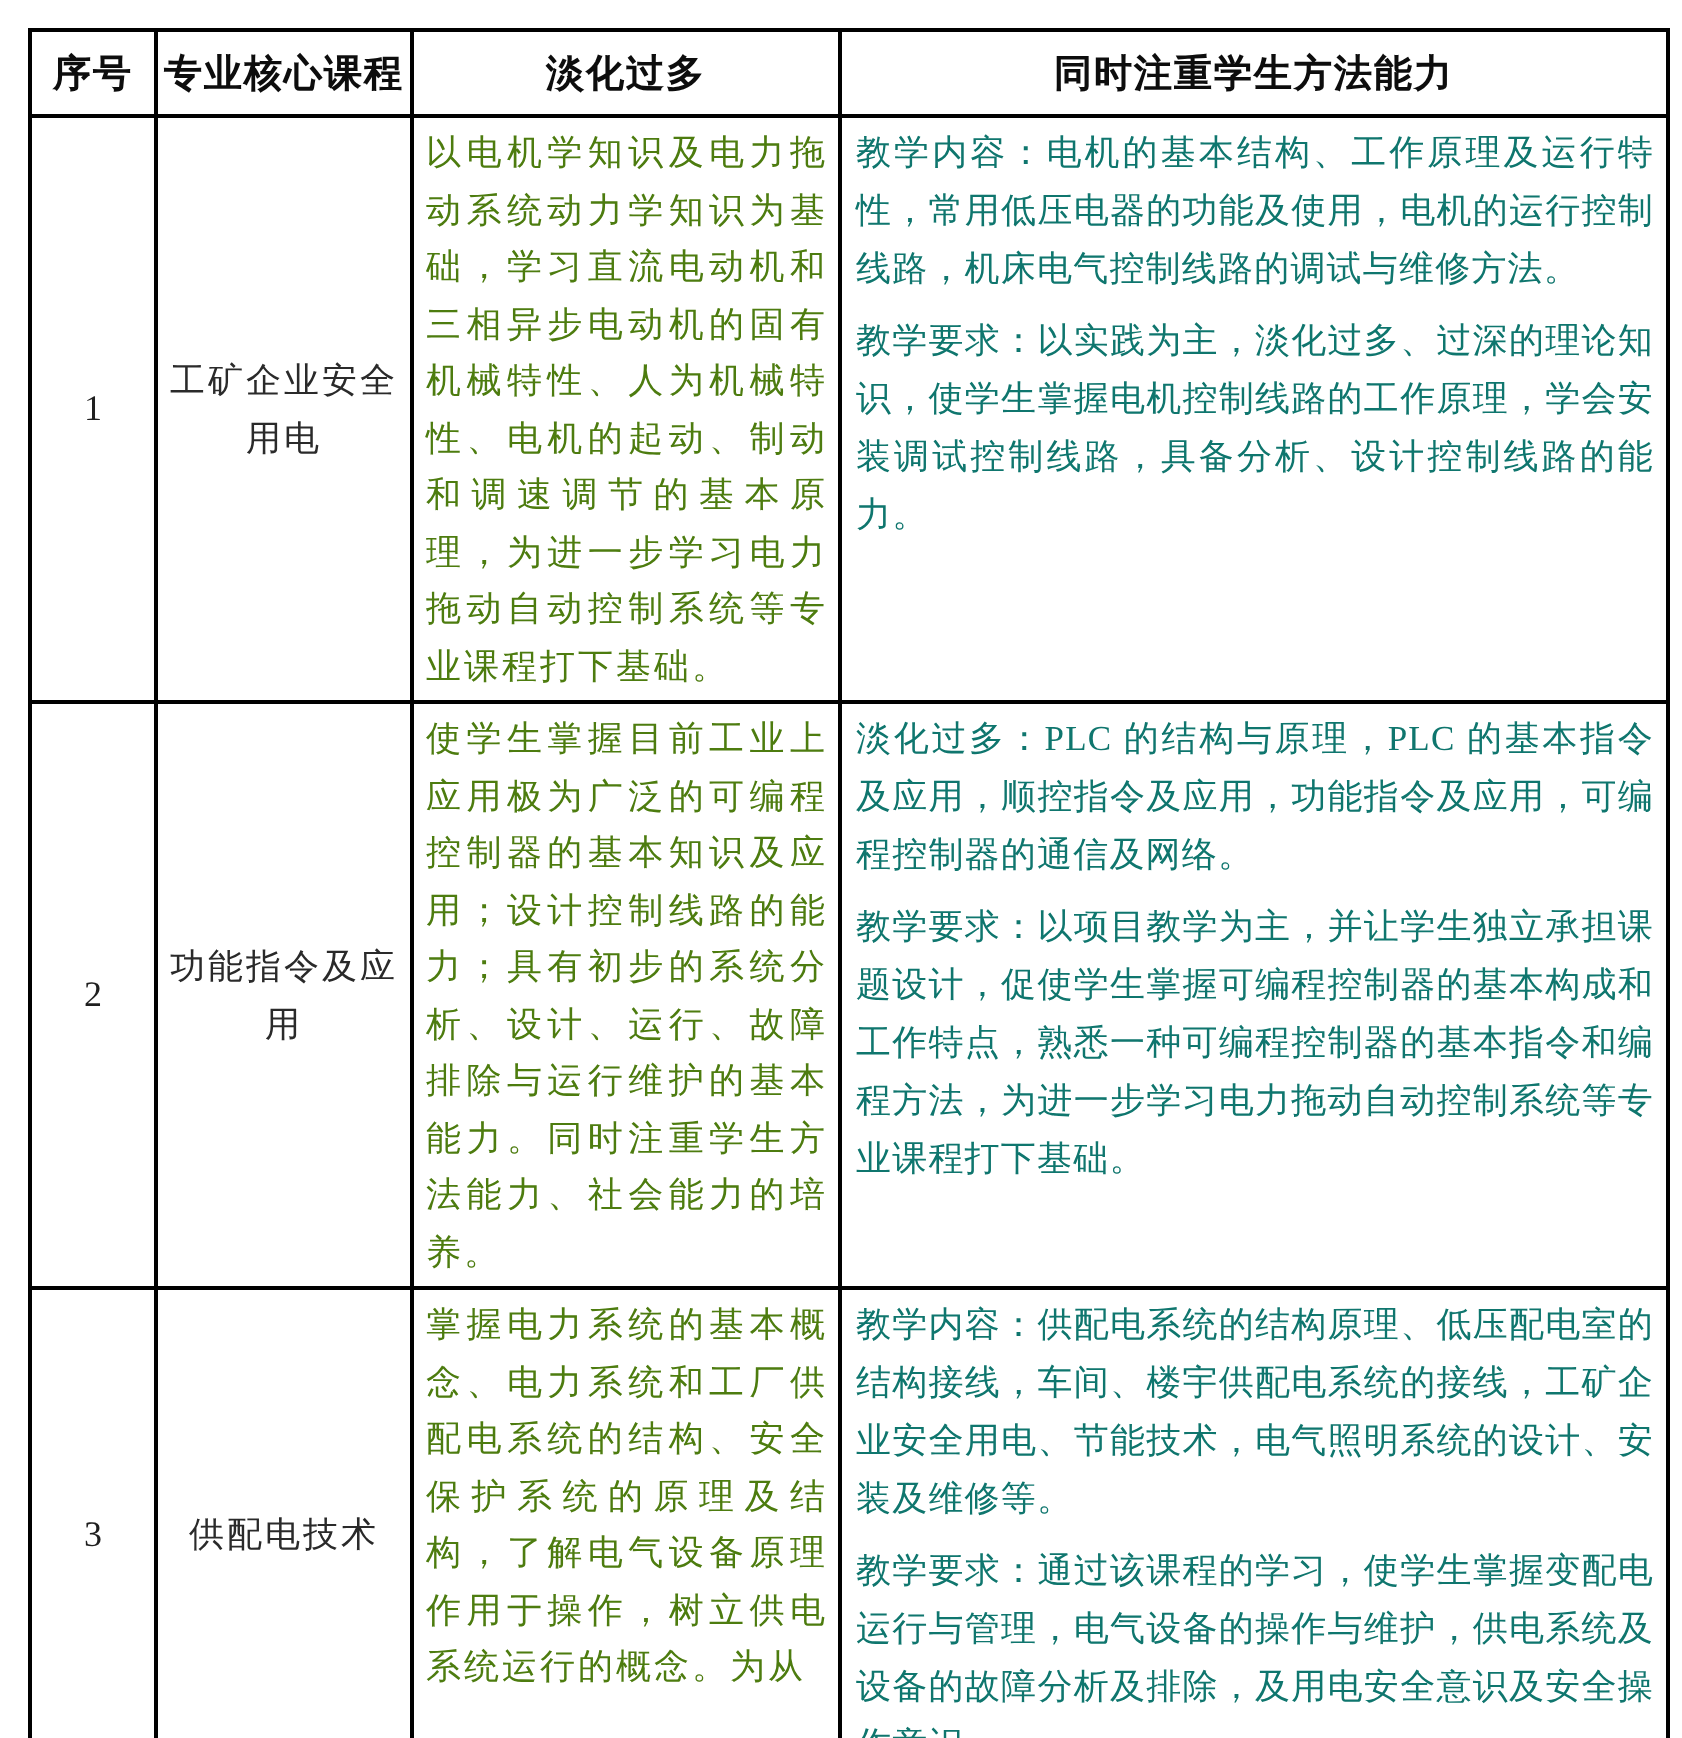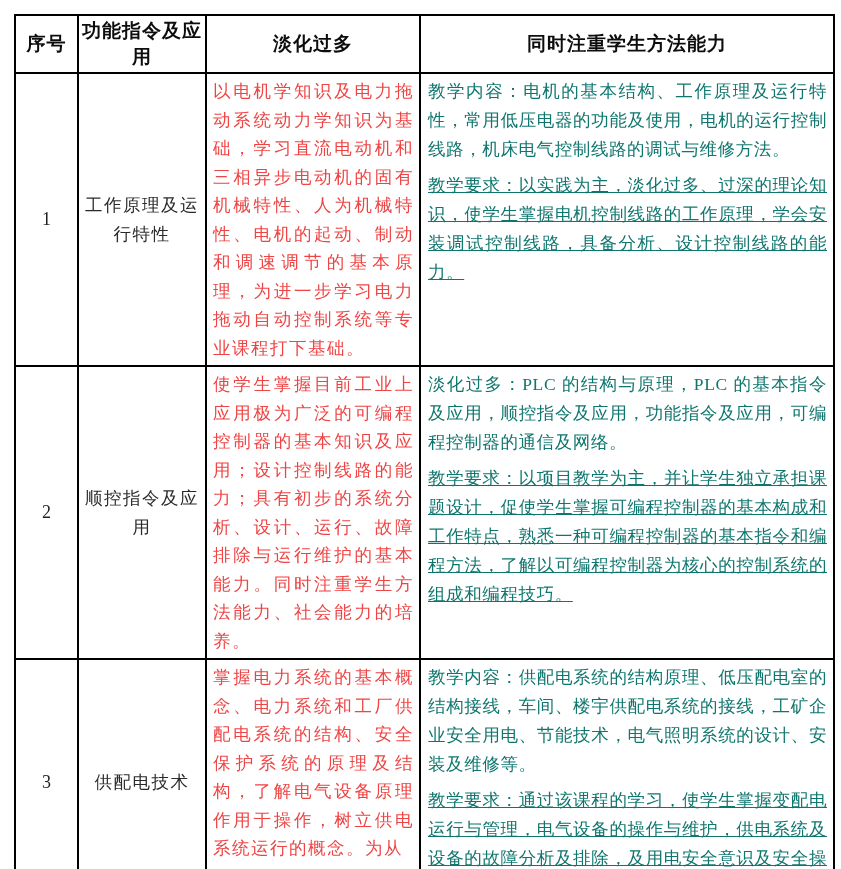--- a/index.html
+++ b/index.html
@@ -58,74 +58,73 @@
     color: #2a2a2a;
   }
   td.obj-cell {
     vertical-align: top;
     padding: 3px 5px 3px 6px;
     font-size: 17.5px;
     line-height: 28.5px;
     text-align: justify;
     text-justify: inter-character;
     letter-spacing: 1.5px;
-    color: #ef4444;
+    color: #4d7c0f;
   }
   td.content-cell {
     vertical-align: top;
     padding: 3px 6px 3px 7px;
     font-size: 17.5px;
     line-height: 29px;
     text-align: justify;
     text-justify: inter-character;
     letter-spacing: 0.6px;
     color: #0f766e;
   }
   td p {
     margin: 0;
   }
   td.content-cell p + p {
     margin-top: 7px;
-    text-decoration: underline;
   }
 </style>
 </head>
 <body>
 
 <div class="page">
   <table class="course-table">
     <colgroup>
       <col style="width:63px">
       <col style="width:128px">
       <col style="width:214px">
       <col style="width:414px">
     </colgroup>
     <tbody>
         <tr>
       <th class="hdr">序号</th>
-      <th class="hdr">功能指令及应用</th>
+      <th class="hdr">专业核心课程</th>
       <th class="hdr">淡化过多</th>
       <th class="hdr">同时注重学生方法能力</th>
     </tr>
     <tr style="height:286px">
       <td class="num-cell">1</td>
-      <td class="course-cell">工作原理及运行特性</td>
+      <td class="course-cell">工矿企业安全用电</td>
       <td class="obj-cell">以电机学知识及电力拖动系统动力学知识为基础，学习直流电动机和三相异步电动机的固有机械特性、人为机械特性、电机的起动、制动和调速调节的基本原理，为进一步学习电力拖动自动控制系统等专业课程打下基础。</td>
       <td class="content-cell">
         <p>教学内容：电机的基本结构、工作原理及运行特性，常用低压电器的功能及使用，电机的运行控制线路，机床电气控制线路的调试与维修方法。</p>
         <p>教学要求：以实践为主，淡化过多、过深的理论知识，使学生掌握电机控制线路的工作原理，学会安装调试控制线路，具备分析、设计控制线路的能力。</p>
       </td>
     </tr>
     <tr style="height:285px">
       <td class="num-cell">2</td>
-      <td class="course-cell">顺控指令及应用</td>
+      <td class="course-cell">功能指令及应用</td>
       <td class="obj-cell">使学生掌握目前工业上应用极为广泛的可编程控制器的基本知识及应用；设计控制线路的能力；具有初步的系统分析、设计、运行、故障排除与运行维护的基本能力。同时注重学生方法能力、社会能力的培养。</td>
       <td class="content-cell">
         <p>淡化过多：PLC 的结构与原理，PLC 的基本指令及应用，顺控指令及应用，功能指令及应用，可编程控制器的通信及网络。</p>
-        <p>教学要求：以项目教学为主，并让学生独立承担课题设计，促使学生掌握可编程控制器的基本构成和工作特点，熟悉一种可编程控制器的基本指令和编程方法，了解以可编程控制器为核心的控制系统的组成和编程技巧。</p>
+        <p>教学要求：以项目教学为主，并让学生独立承担课题设计，促使学生掌握可编程控制器的基本构成和工作特点，熟悉一种可编程控制器的基本指令和编程方法，为进一步学习电力拖动自动控制系统等专业课程打下基础。</p>
       </td>
     </tr>
     <tr style="height:224px">
       <td class="num-cell">3</td>
       <td class="course-cell">供配电技术</td>
       <td class="obj-cell">掌握电力系统的基本概念、电力系统和工厂供配电系统的结构、安全保护系统的原理及结构，了解电气设备原理作用于操作，树立供电系统运行的概念。为从</td>
       <td class="content-cell">
         <p>教学内容：供配电系统的结构原理、低压配电室的结构接线，车间、楼宇供配电系统的接线，工矿企业安全用电、节能技术，电气照明系统的设计、安装及维修等。</p>
         <p>教学要求：通过该课程的学习，使学生掌握变配电运行与管理，电气设备的操作与维护，供电系统及设备的故障分析及排除，及用电安全意识及安全操作意识。</p>
       </td>

